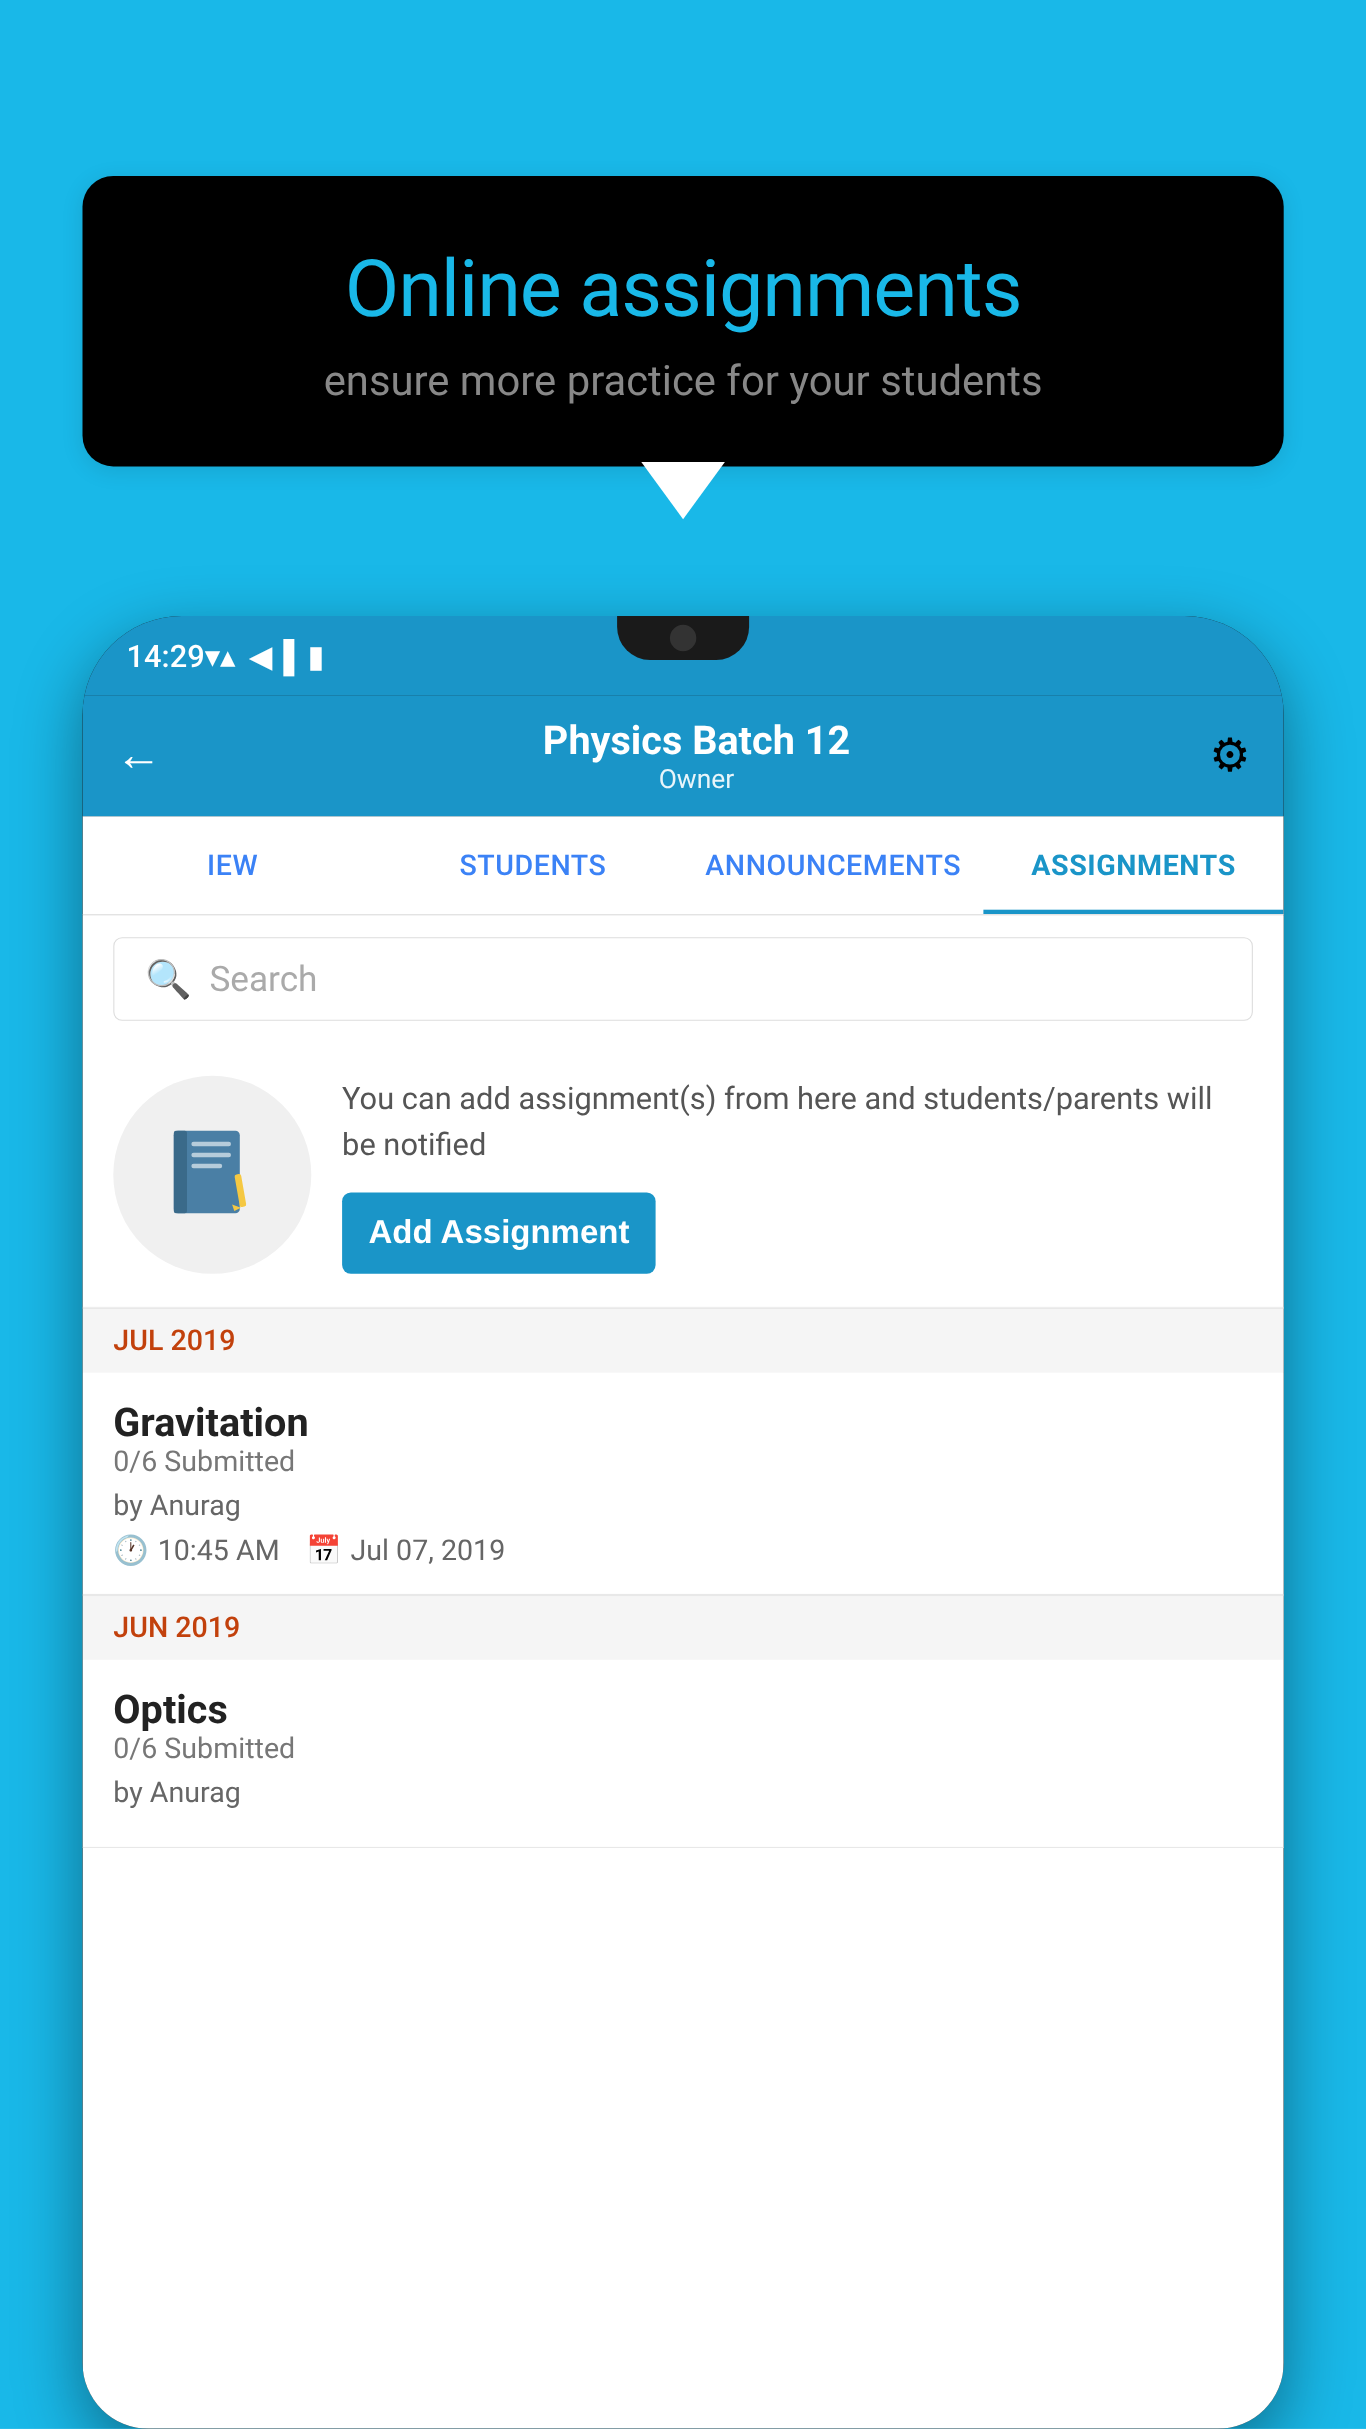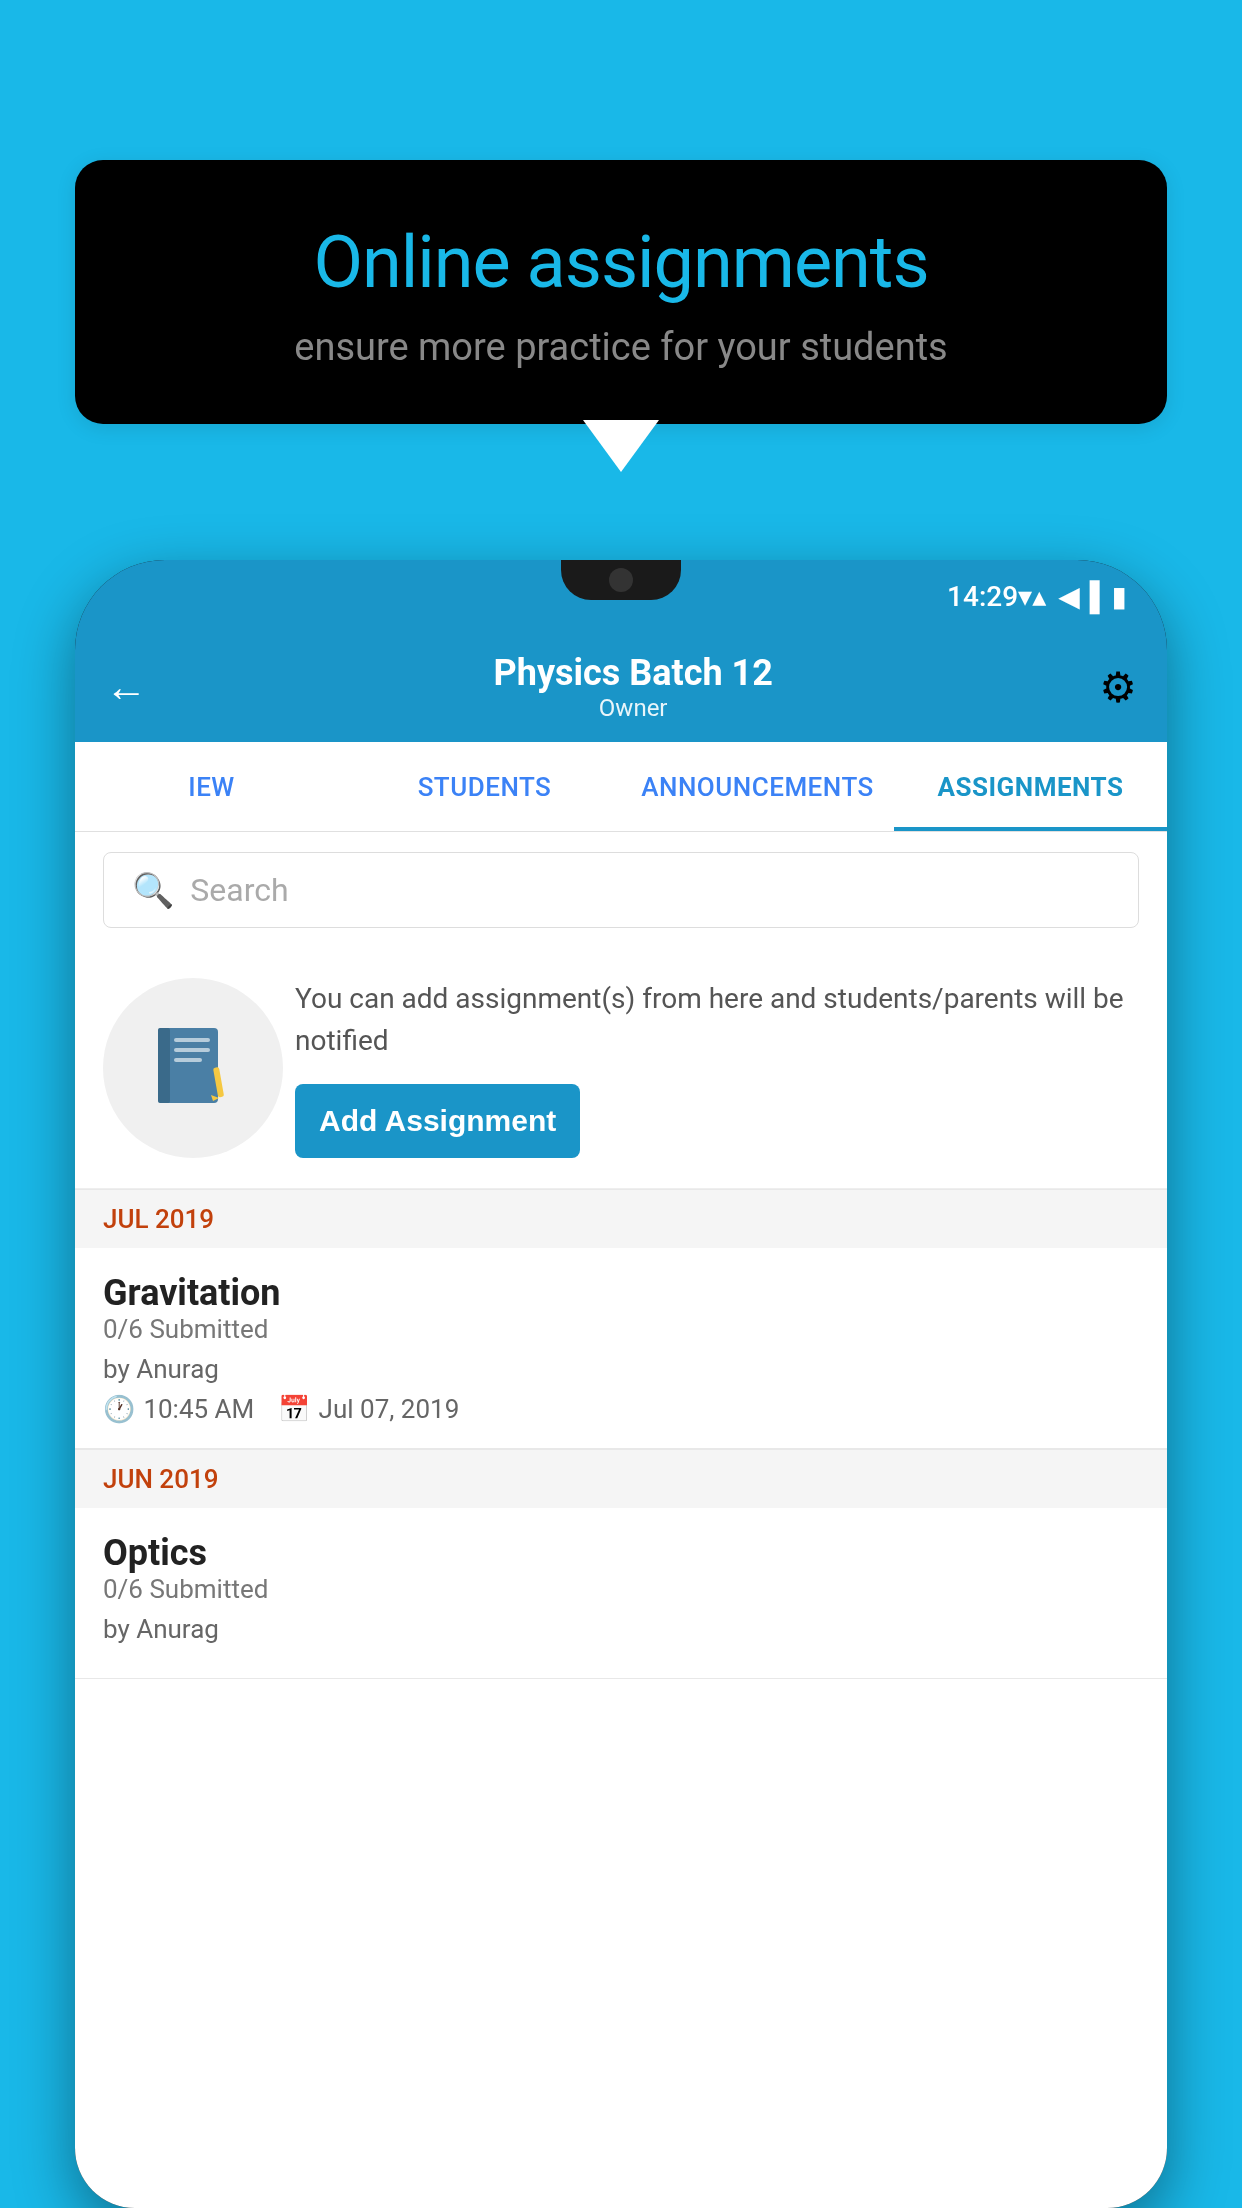--- a/index.html
+++ b/index.html
@@ -65,21 +65,21 @@
       box-shadow: 0 20px 60px rgba(0,0,0,0.4);
       overflow: hidden;
     }
 
     
     .status-bar {
       background: #1a95c8;
       height: 72px;
       display: flex;
       align-items: center;
-      justify-content: flex-end;
+      justify-content: flex-start;
       padding: 0 40px;
       color: white;
       font-size: 28px;
       font-weight: 500;
     }
     .status-icons {
       display: flex;
       align-items: center;
       gap: 12px;
     }
@@ -203,21 +203,21 @@
       color: #aaa;
     }
 
     
     .promo-section {
       display: flex;
       align-items: center;
       padding: 30px 28px;
       background: white;
       border-bottom: 1px solid #eee;
-      gap: 12px;
+      gap: 28px;
     }
     .promo-icon-circle {
       width: 180px;
       height: 180px;
       border-radius: 50%;
       background: #f0f0f0;
       display: flex;
       align-items: center;
       justify-content: center;
       flex-shrink: 0;

